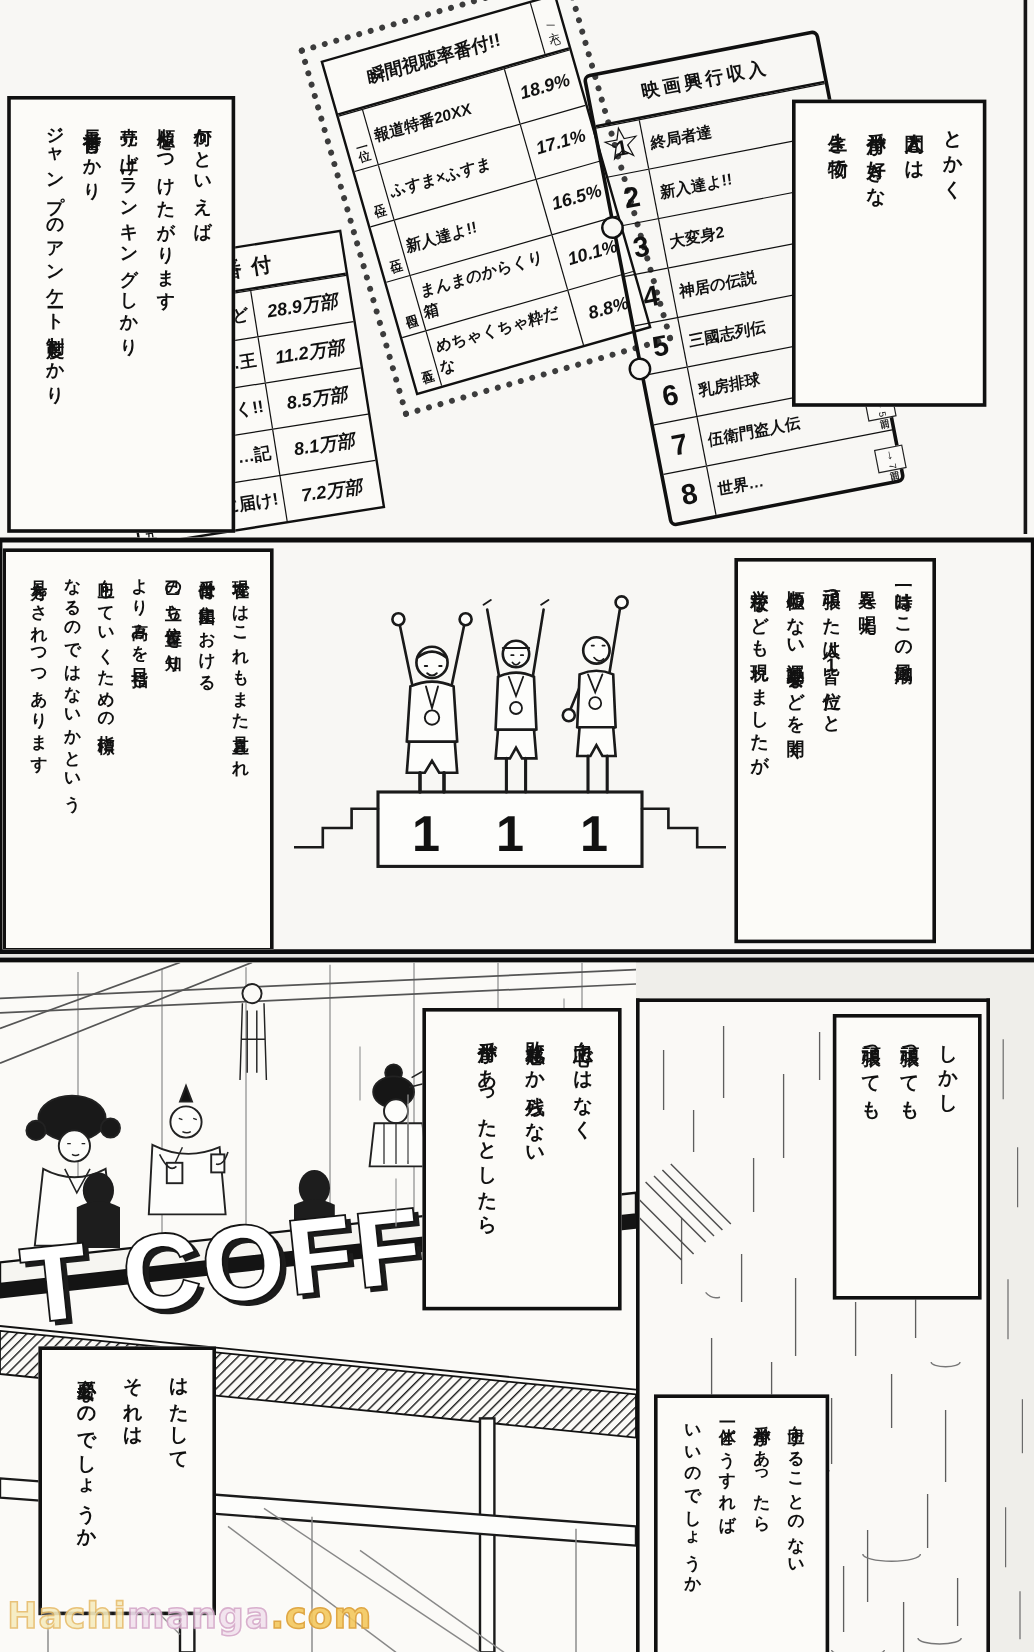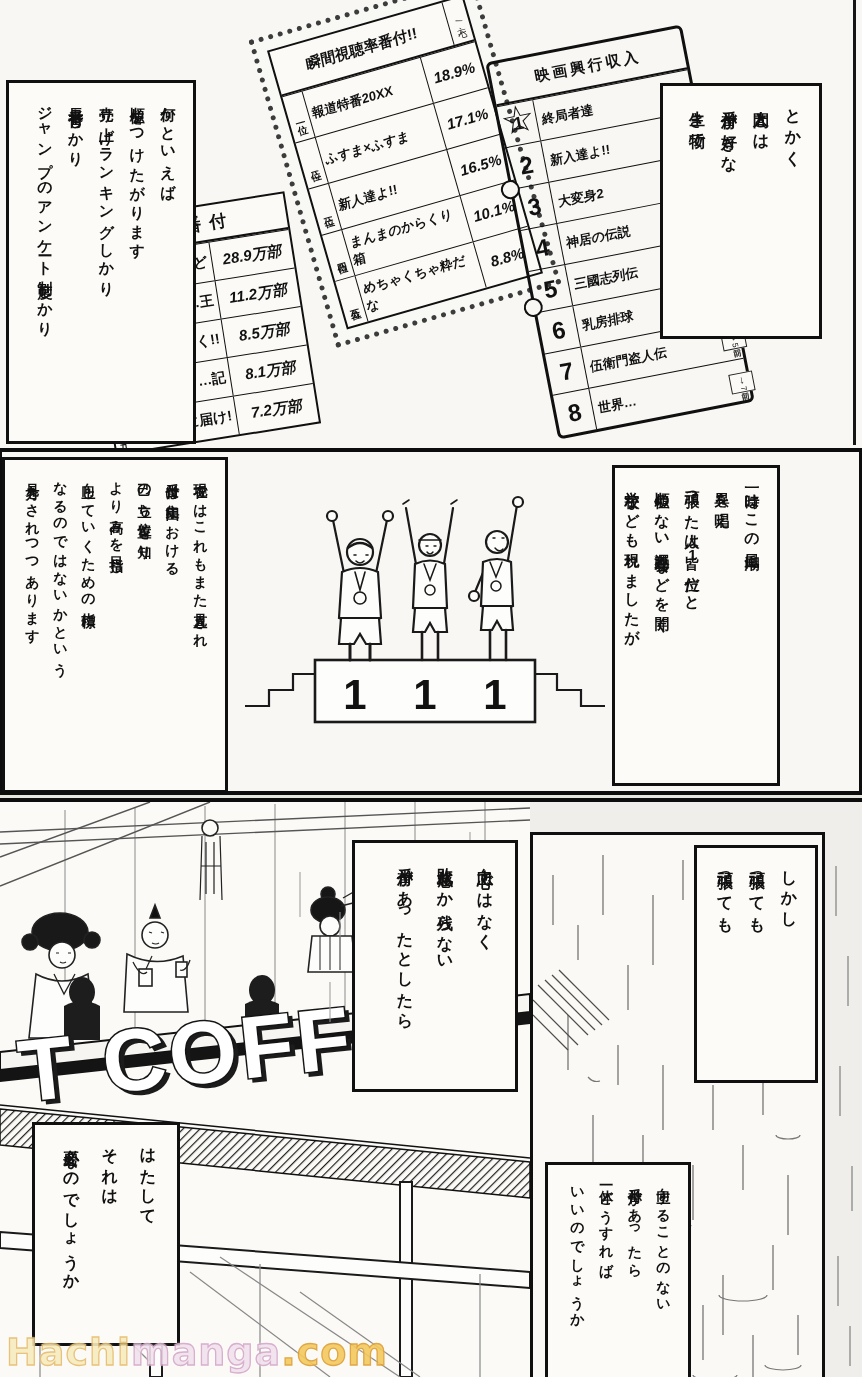--- a/index.html
+++ b/index.html
@@ -68,21 +68,21 @@
   
   #cafe-svg{position:absolute;left:0;top:0;z-index:1;}
   #rain-panel{position:absolute;left:530px;top:30px;width:295px;height:549px;background:#faf9f6;
       border:3px solid #0f0f0f;border-bottom:none;box-sizing:border-box;z-index:2;}
   #rain-strip{position:absolute;left:828px;top:34px;z-index:1;}
   #box-kojoshin{left:352px;top:38px;width:166px;height:252px;font-size:16px;line-height:2.5;}
   #box-shikashi{left:694px;top:43px;width:124px;height:238px;font-size:16px;line-height:2.0;}
   #box-hatashite{left:32px;top:320px;width:148px;height:224px;font-size:16px;line-height:2.4;}
   #box-kojo{left:545px;top:360px;width:146px;height:219px;font-size:14px;line-height:2.05;}
 
-  .wm{position:absolute;left:6px;top:528px;z-index:9;font-weight:800;font-size:38px;letter-spacing:1px;
+  .wm{position:absolute;left:6px;top:528px;z-index:9;font-weight:800;font-size:30px;letter-spacing:1px;
       opacity:.9;font-family:"DejaVu Sans","Liberation Sans",sans-serif;}
   .wm .p1{color:#f6ecc0;-webkit-text-stroke:1.3px #e7bd6d;text-shadow:0 0 3px #ffffff;}
   .wm .p2{color:#f2e2ee;-webkit-text-stroke:1.3px #d5a8c9;text-shadow:0 0 3px #ffffff;}
   .wm .p3{color:#f4c95f;-webkit-text-stroke:1.3px #dd9f33;text-shadow:0 0 3px #ffffff;}
 </style>
 </head>
 <body>
 
 <div class="page">
 

